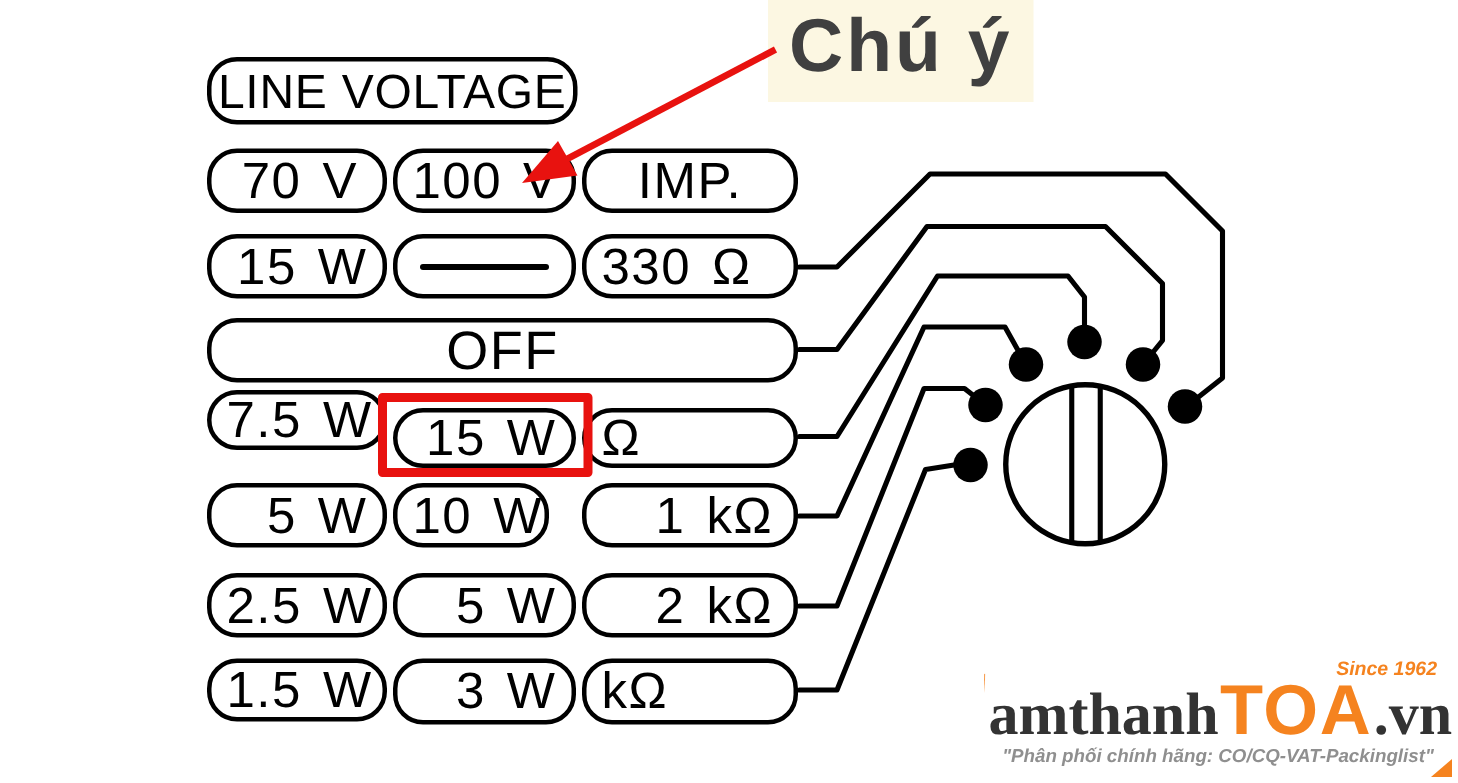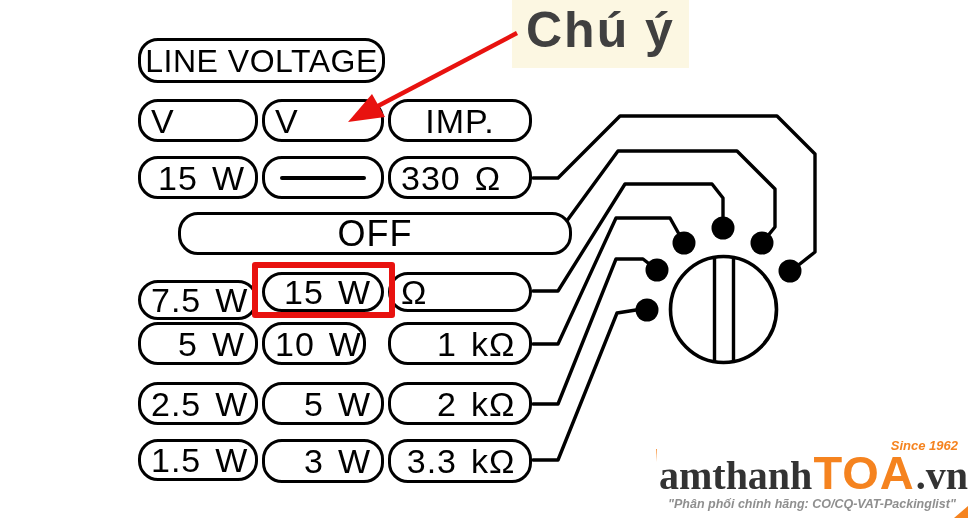--- a/index.html
+++ b/index.html
@@ -88,46 +88,48 @@
       <line x1="714.5" y1="258" x2="714.5" y2="361" stroke-width="3.4"></line>
       <line x1="733.5" y1="258.5" x2="733.5" y2="360.5" stroke-width="3.4"></line>
     </g>
   </svg>
 
   <div class="bx center hdr" style="left:138px;top:38px;width:247px;height:45px;">
     <span class="solo">LINE VOLTAGE</span>
   </div>
 
   <div class="bx" style="left:138px;top:99px;width:120px;height:43px;">
+    <span class="val">70</span>
       <span class="unit">V</span>
   </div>
   <div class="bx" style="left:262px;top:99px;width:122px;height:43px;">
+    <span class="val">100</span>
       <span class="unit">V</span>
   </div>
   <div class="bx center" style="left:388px;top:99px;width:144px;height:43px;">
     <span class="solo">IMP.</span>
   </div>
 
   <div class="bx" style="left:138px;top:156px;width:120px;height:43px;">
     <span class="val">15</span>
       <span class="unit">W</span>
   </div>
   <div class="bx center" style="left:262px;top:156px;width:122px;height:43px;">
     <span class="dash"></span>
   </div>
   <div class="bx" style="left:388px;top:156px;width:144px;height:43px;">
     <span class="val">330</span>
       <span class="unit u3">Ω</span>
   </div>
 
-  <div class="bx center off" style="left:138px;top:212px;width:394px;height:43px;margin-left:40px;">
+  <div class="bx center off" style="left:138px;top:212px;width:394px;height:43px;">
     <span class="solo">OFF</span>
   </div>
 
-  <div class="bx" style="left:138px;top:280px;width:120px;height:40px;">
+  <div class="bx" style="left:138px;top:260px;width:120px;height:40px;">
     <span class="val">7.5</span>
       <span class="unit">W</span>
   </div>
   <div class="bx" style="left:262px;top:272px;width:122px;height:40px;">
     <span class="val">15</span>
       <span class="unit">W</span>
   </div>
   <div class="bx" style="left:388px;top:272px;width:144px;height:40px;">
       <span class="unit u3">Ω</span>
   </div>
@@ -160,21 +162,20 @@
 
   <div class="bx" style="left:138px;top:439px;width:120px;height:42px;">
     <span class="val">1.5</span>
       <span class="unit">W</span>
   </div>
   <div class="bx" style="left:262px;top:439px;width:122px;height:44px;">
     <span class="val">3</span>
       <span class="unit">W</span>
   </div>
   <div class="bx" style="left:388px;top:439px;width:144px;height:44px;">
-    <span class="val">3.3</span>
       <span class="unit u3">kΩ</span>
   </div>
 
   <div class="sel-frame"></div>
 
   <div class="note">
     <span>Chú ý</span>
   </div>
   <svg class="arrowlayer" width="972" height="522" viewBox="0 0 972 522">
     <line x1="517" y1="33" x2="378" y2="106" stroke="#e8120f" stroke-width="4.5"></line>

